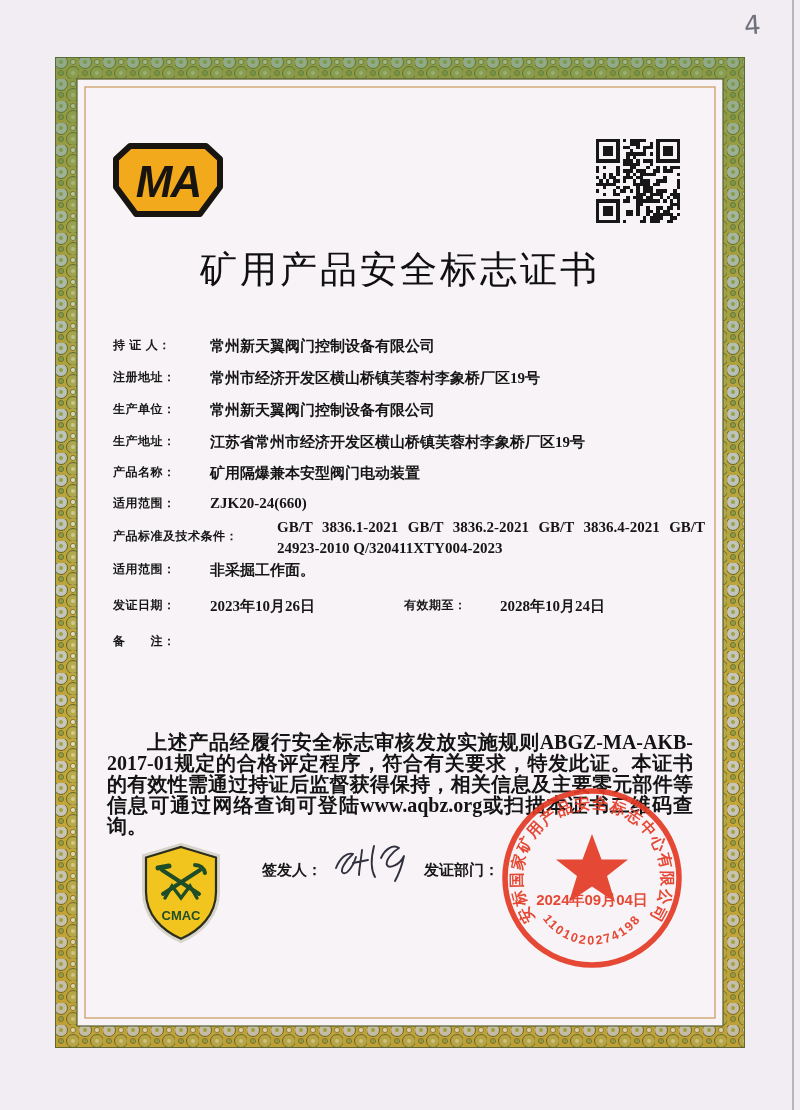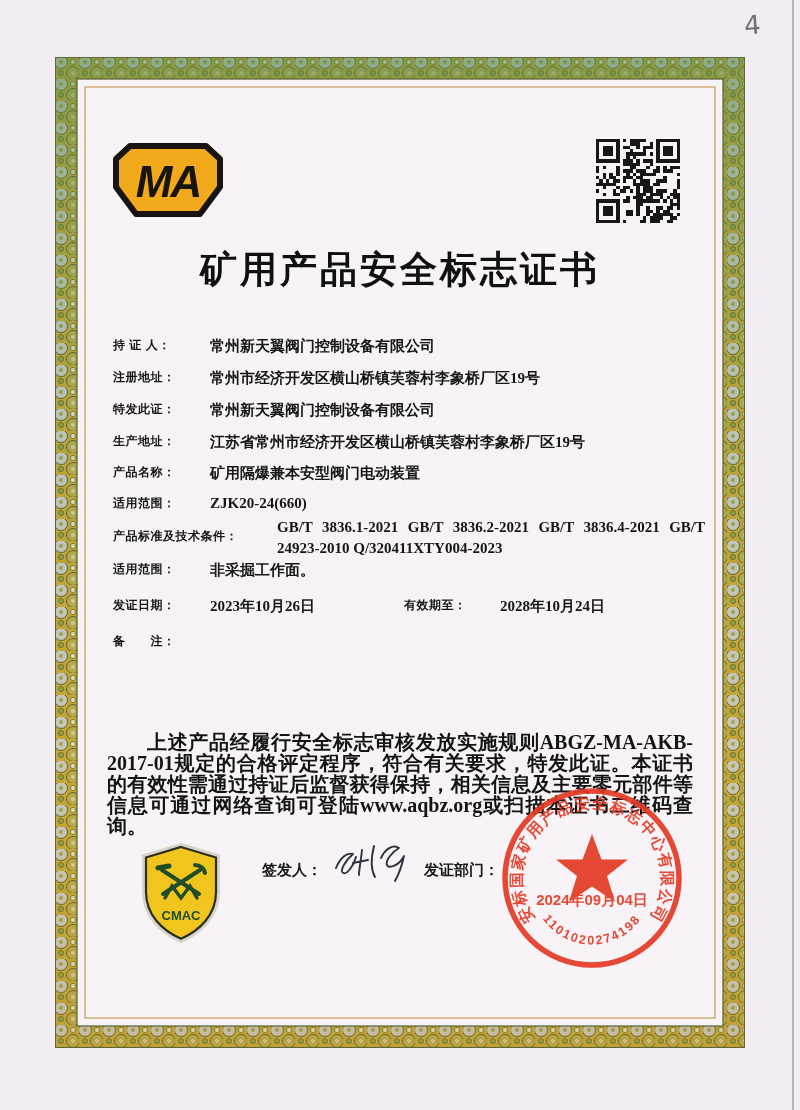--- a/index.html
+++ b/index.html
@@ -18,21 +18,21 @@
   .frame-svg{position:absolute;left:55px;top:57px;}
   
   .ma-logo{position:absolute;left:112px;top:142px;}
   .certno-row{position:absolute;left:300px;top:173px;display:flex;align-items:baseline;gap:10px;}
   .certno-label{font-size:17px;font-weight:600;letter-spacing:1px;}
   .certno-value{font-family:"Liberation Serif",serif;font-size:19px;font-weight:500;letter-spacing:.5px;}
   .qr{position:absolute;left:596px;top:139px;}
   
   .title{
     position:absolute;left:0;top:245px;width:100%;text-align:center;
-    font-family:"Liberation Serif",serif;font-weight:700;font-size:37px;letter-spacing:3px;color:#101010;
+    font-family:"Liberation Serif",serif;font-weight:400;font-size:37px;letter-spacing:3px;color:#101010;
   }
   
   .flabel{position:absolute;left:113px;font-size:12px;font-weight:700;letter-spacing:.5px;white-space:nowrap;}
   .fvalue{position:absolute;left:210px;font-family:"Liberation Serif",serif;font-size:15px;font-weight:700;white-space:nowrap;}
   .std-value{left:277px;width:428px;white-space:normal;line-height:21px;text-align:justify;}
   .r1{top:337px}.r2{top:369px}.r3{top:401px}.r4{top:433px}.r5{top:464px}
   .r6{top:495px}.r7l{top:528px}.r7v{top:517px}.r8{top:561px}
   .rd{top:597px}.rr{top:633px}
   .vlabel2{left:404px;}
   .vvalue2{left:500px;}
@@ -318,21 +318,21 @@
   </svg>
 
   <div class="title">矿用产品安全标志证书</div>
 
   <div class="flabel r1">持 证 人：</div>
   <div class="fvalue r1">常州新天翼阀门控制设备有限公司</div>
 
   <div class="flabel r2">注册地址：</div>
   <div class="fvalue r2">常州市经济开发区横山桥镇芙蓉村李象桥厂区19号</div>
 
-  <div class="flabel r3">特发此证：</div>
+  <div class="flabel r3">生产单位：</div>
   <div class="fvalue r3">常州新天翼阀门控制设备有限公司</div>
 
   <div class="flabel r4">生产地址：</div>
   <div class="fvalue r4">江苏省常州市经济开发区横山桥镇芙蓉村李象桥厂区19号</div>
 
   <div class="flabel r5">产品名称：</div>
   <div class="fvalue r5">矿用隔爆兼本安型阀门电动装置</div>
 
   <div class="flabel r6">适用范围：</div>
   <div class="fvalue r6">ZJK20-24(660)</div>

